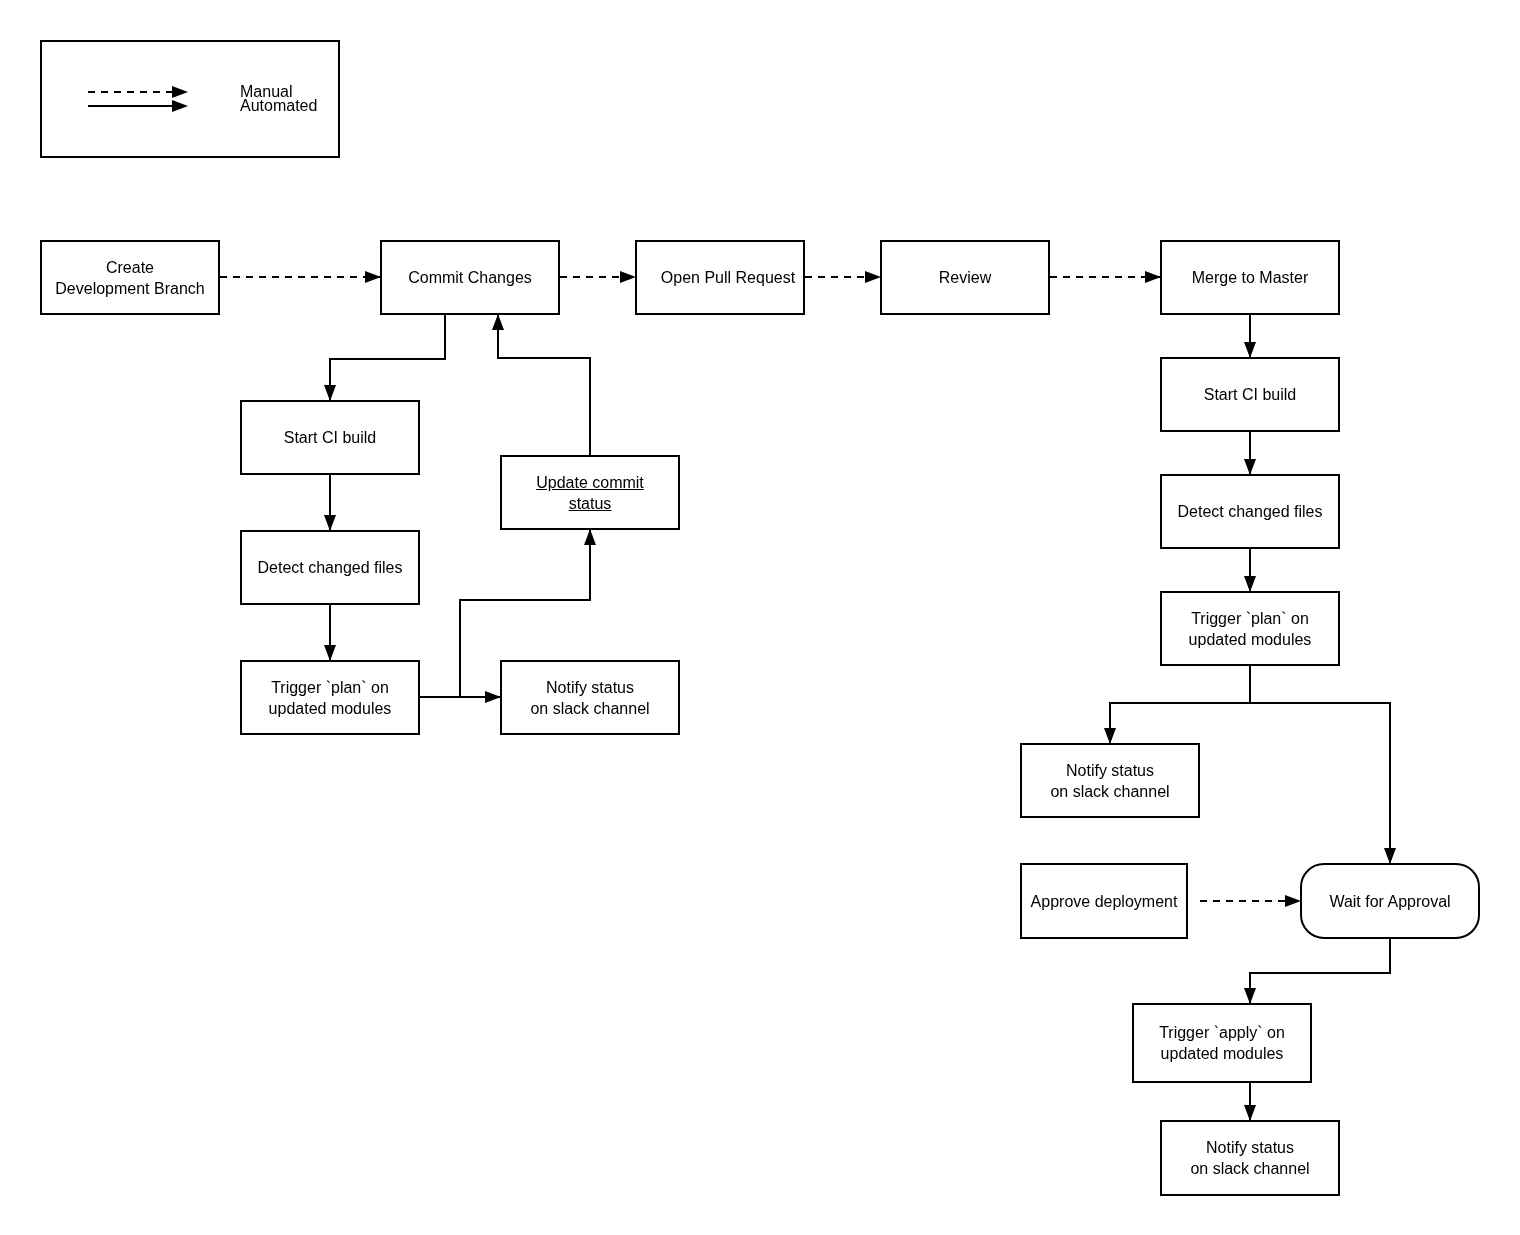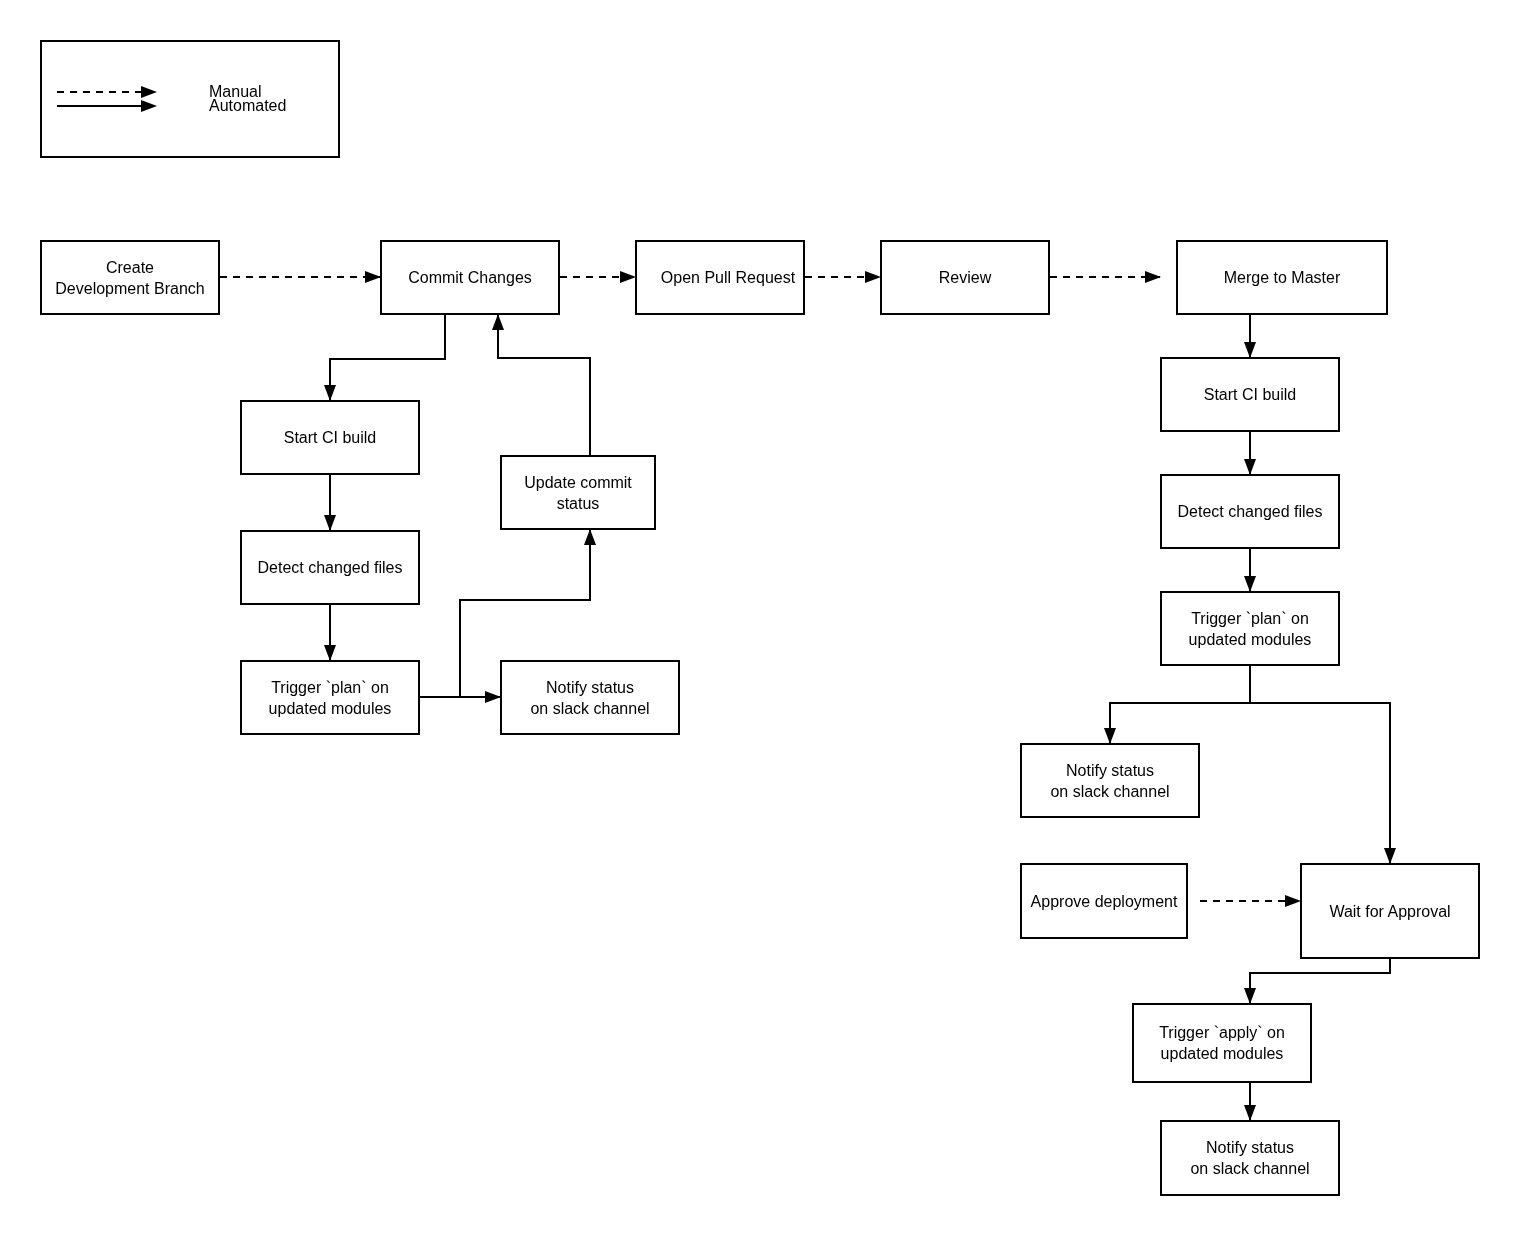--- a/index.html
+++ b/index.html
@@ -51,21 +51,21 @@
     left: 40px;
     top: 40px;
     width: 300px;
     height: 118px;
     box-sizing: border-box;
     border: 2px solid #000000;
     background: #ffffff;
     display: flex;
     flex-direction: column;
     justify-content: space-evenly;
-    padding-left: 15px;
+    padding-left: 46px;
   }
   .legend-item {
     display: flex;
     align-items: center;
     height: 14px;
   }
   .legend-item svg { display: block; }
   .legend-label {
     margin-left: 52px;
     font-size: 16px;
@@ -132,34 +132,34 @@
       </div>
       <div class="node" style="left: 380px; top: 240px; width: 180px; height: 75px; text-align: right;">
         <span class="node-label">Commit Changes</span>
       </div>
       <div class="node" style="left: 635px; top: 240px; width: 170px; height: 75px; padding-left: 16px;">
         <span class="node-label">Open Pull Request</span>
       </div>
       <div class="node" style="left: 880px; top: 240px; width: 170px; height: 75px;">
         <span class="node-label">Review</span>
       </div>
-      <div class="node" style="left: 1160px; top: 240px; width: 212px; height: 75px; margin-left: 16px;">
+      <div class="node" style="left: 1160px; top: 240px; width: 180px; height: 75px;">
         <span class="node-label">Merge to Master</span>
       </div>
       <div class="node" style="left: 240px; top: 400px; width: 180px; height: 75px;">
         <span class="node-label">Start CI build</span>
       </div>
       <div class="node" style="left: 240px; top: 530px; width: 180px; height: 75px;">
         <span class="node-label">Detect changed files</span>
       </div>
       <div class="node" style="left: 240px; top: 660px; width: 180px; height: 75px;">
         <span class="node-label">Trigger `plan` on
 updated modules</span>
       </div>
-      <div class="node" style="left: 500px; top: 455px; width: 156px; height: 75px;">
+      <div class="node" style="left: 500px; top: 455px; width: 180px; height: 75px; text-decoration: underline;">
         <span class="node-label">Update commit
 status</span>
       </div>
       <div class="node" style="left: 500px; top: 660px; width: 180px; height: 75px;">
         <span class="node-label">Notify status
 on slack channel</span>
       </div>
       <div class="node" style="left: 1160px; top: 357px; width: 180px; height: 75px;">
         <span class="node-label">Start CI build</span>
       </div>
@@ -170,21 +170,21 @@
         <span class="node-label">Trigger `plan` on
 updated modules</span>
       </div>
       <div class="node" style="left: 1020px; top: 743px; width: 180px; height: 75px;">
         <span class="node-label">Notify status
 on slack channel</span>
       </div>
       <div class="node" style="left: 1020px; top: 863px; width: 168px; height: 76px;">
         <span class="node-label">Approve deployment</span>
       </div>
-      <div class="node" style="left: 1300px; top: 863px; width: 180px; height: 96px;">
+      <div class="node" style="left: 1300px; top: 863px; width: 180px; height: 76px; border-radius: 24px;">
         <span class="node-label">Wait for Approval</span>
       </div>
       <div class="node" style="left: 1132px; top: 1003px; width: 180px; height: 80px;">
         <span class="node-label">Trigger `apply` on
 updated modules</span>
       </div>
       <div class="node" style="left: 1160px; top: 1120px; width: 180px; height: 76px;">
         <span class="node-label">Notify status
 on slack channel</span>
       </div>

